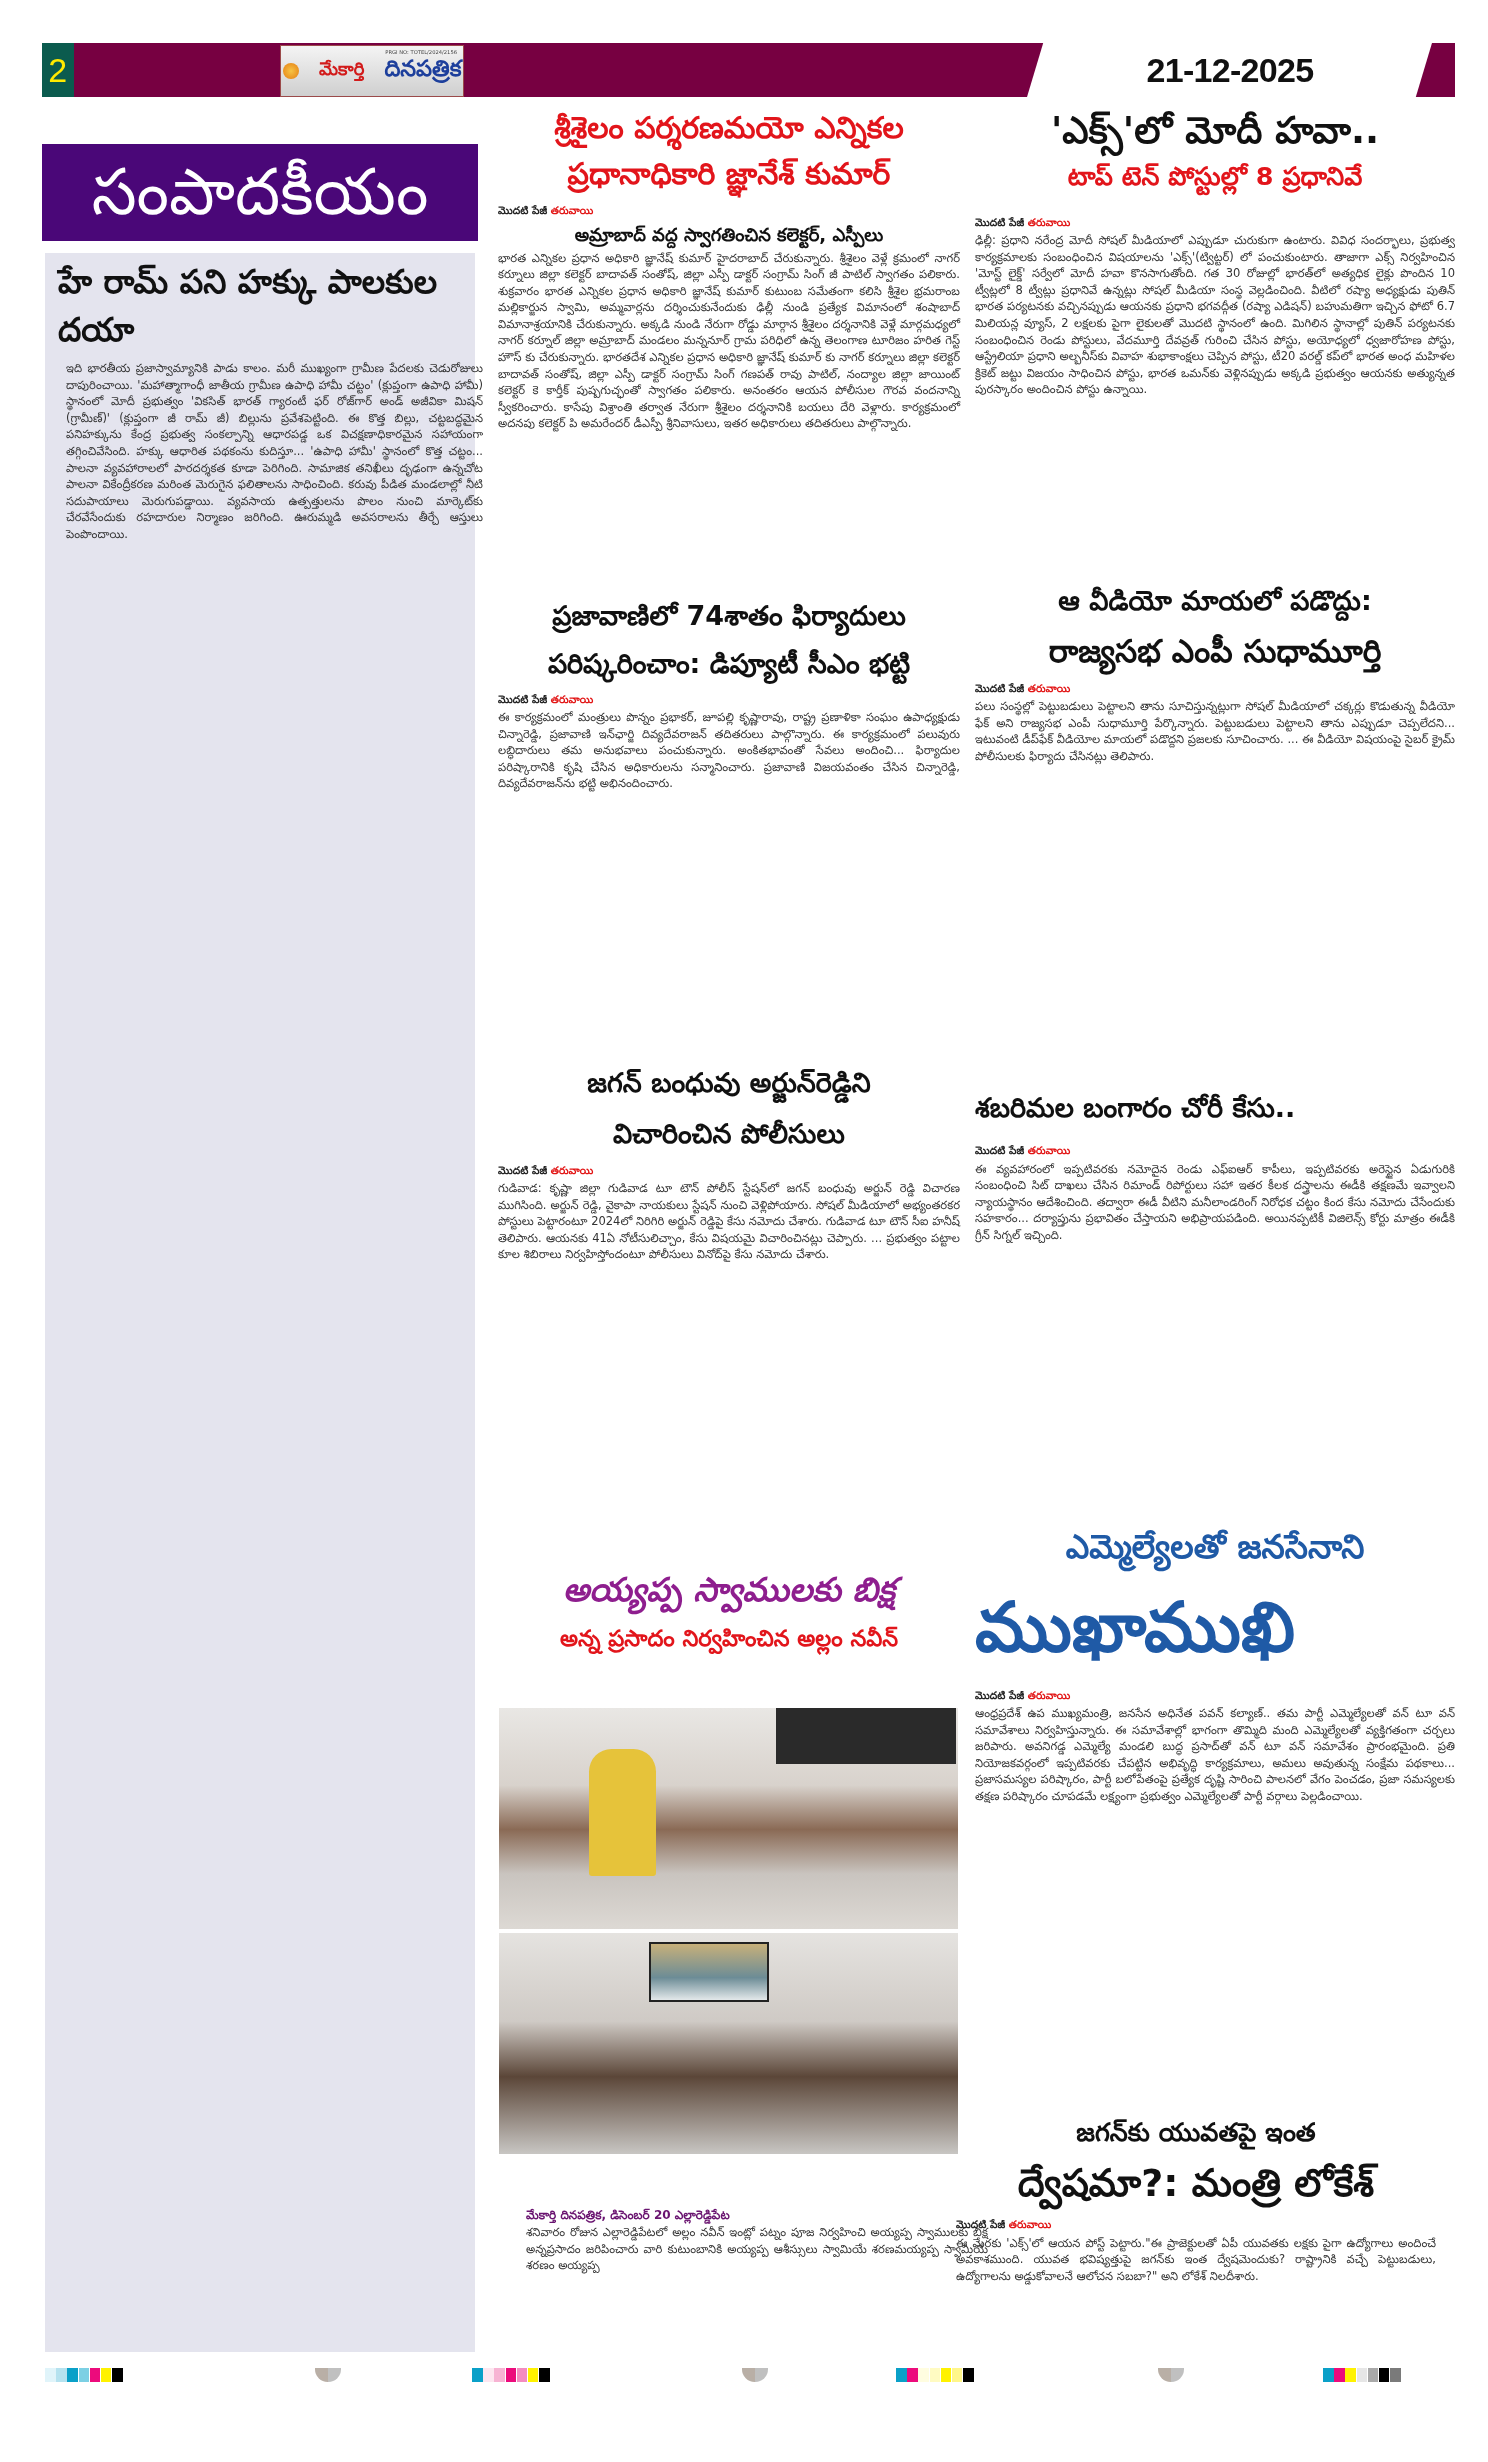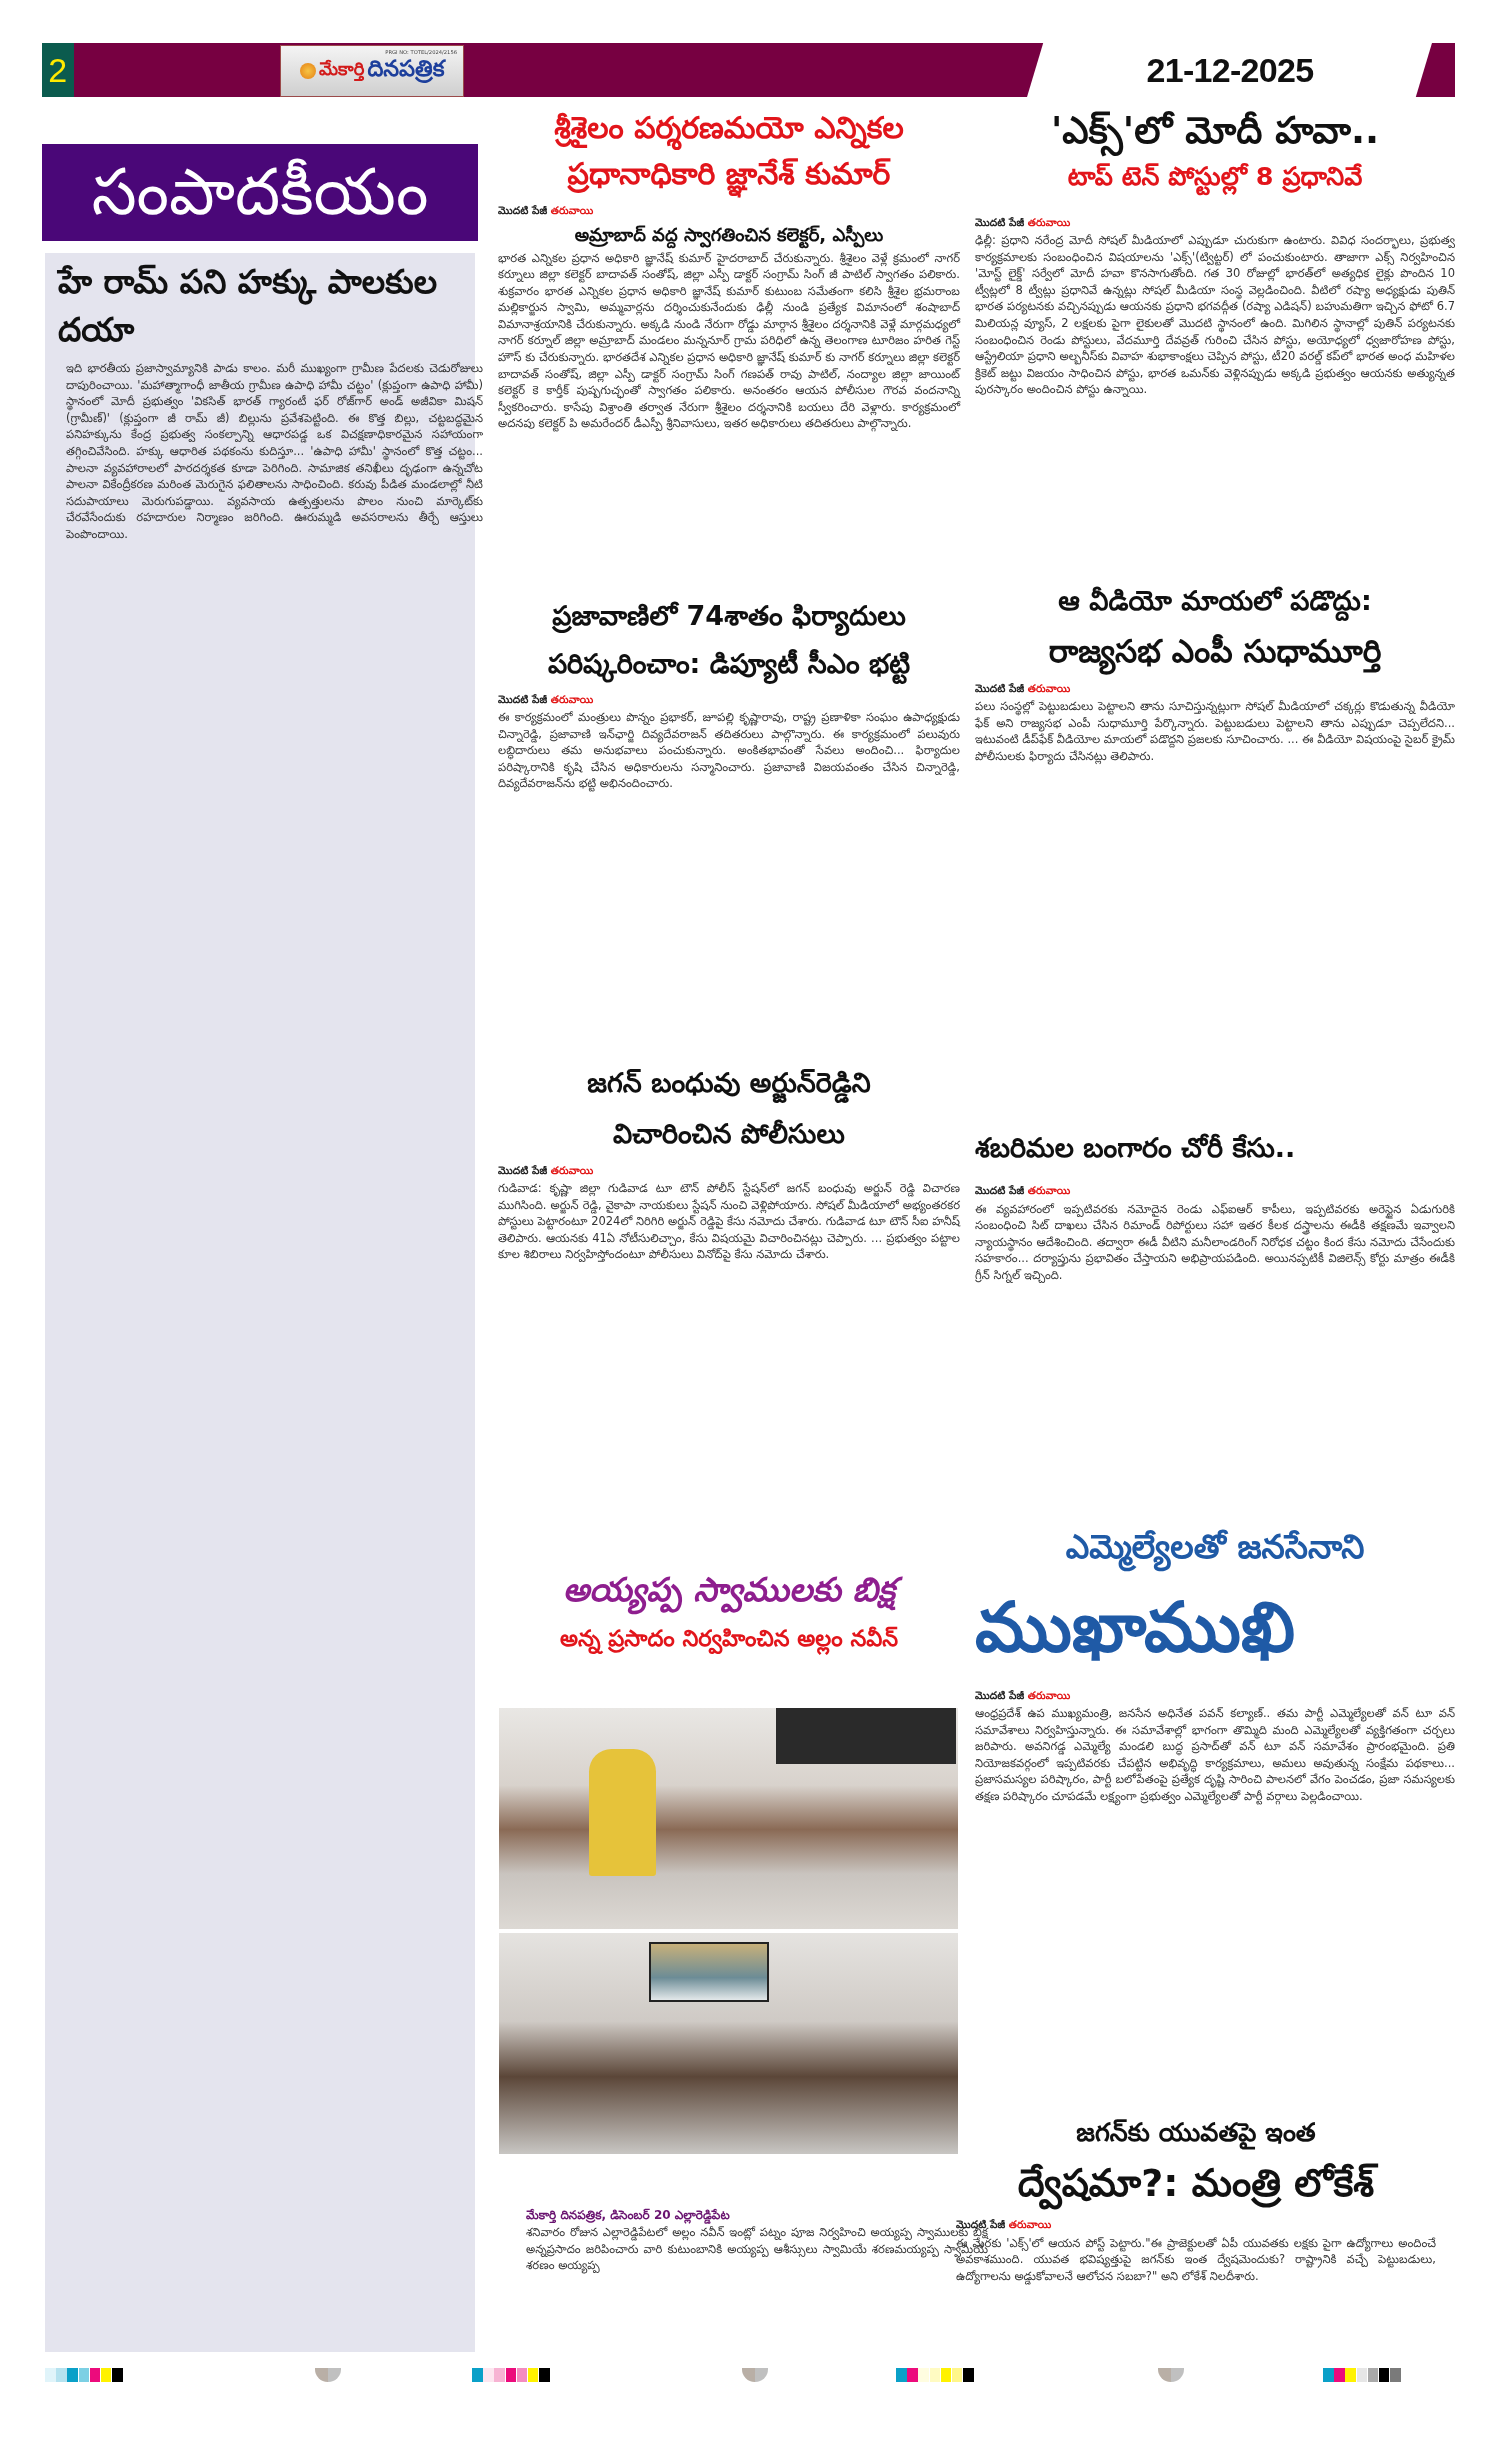--- a/index.html
+++ b/index.html
@@ -1,21 +1,21 @@
 <!DOCTYPE html>
 <html style="font-size:12px"><head>
 <meta charset="utf-8">
 <style>
   html,body{margin:0;padding:0;background:#fff;}
   body{width:1488px;height:2462px;position:relative;overflow:hidden;font-family:"DejaVu Sans",sans-serif;color:#222;}
   .abs{position:absolute;}
   
   #header{left:42px;top:43px;width:1413px;height:54px;background:#770041;}
   #pagenum{left:42px;top:43px;width:31.5px;height:54px;background:#0b5b4e;color:#ffea00;font-size:34px;line-height:54px;text-align:center;font-family:"Liberation Sans",sans-serif;}
-  #logo{left:280px;top:45px;width:184px;height:52px;background:linear-gradient(#f4f4f4,#cfcfcf);border:1.5px solid #9b4a4a;box-sizing:border-box;display:flex;align-items:center;justify-content:center;gap:3px;}
+  #logo{left:280px;top:45px;width:184px;height:52px;background:linear-gradient(#f4f4f4,#cfcfcf);border:1.5px solid #9b4a4a;box-sizing:border-box;display:flex;align-items:center;justify-content:center;gap:20px;}
   #logo .l1{color:#d21b1b;font-weight:bold;font-size:18px;}
   #logo .l2{color:#1d3f9c;font-weight:bold;font-size:22.5px;}
   #logo .reg{position:absolute;right:6px;top:3px;font-size:5.2px;color:#444;}
   #logo .sun{width:16.5px;height:16.5px;border-radius:50%;background:radial-gradient(#f6c445,#e57d12);}
   #datebox{left:1027px;top:43px;width:405px;height:54px;background:#fff;clip-path:polygon(4% 0,100% 0,96% 100%,0 100%);}
   #date{left:1080px;top:43px;width:300px;height:54px;font-size:34px;font-weight:bold;line-height:54px;text-align:center;font-family:"Liberation Sans",sans-serif;color:#111;letter-spacing:-0.7px;}
   #masthead{left:42px;top:144px;width:436px;height:97px;background:#4a0778;color:#fff;font-size:64px;line-height:97px;text-align:center;font-family:"DejaVu Serif",serif;}
   #editorial{left:45px;top:253px;width:430px;height:2099px;background:#e4e4ee;}
   #ed-title{left:58px;top:258px;width:405px;font-size:33px;font-weight:bold;line-height:48px;color:#111;}
   #ed-body{left:66px;top:360px;width:417px;font-size:11.5px;line-height:16.6px;text-align:justify;color:#333;}
@@ -95,21 +95,21 @@
   <div class="col-text">ఢిల్లీ: ప్రధాని నరేంద్ర మోదీ సోషల్ మీడియాలో ఎప్పుడూ చురుకుగా ఉంటారు. వివిధ సందర్భాలు, ప్రభుత్వ కార్యక్రమాలకు సంబంధించిన విషయాలను 'ఎక్స్'(ట్విట్టర్) లో పంచుకుంటారు. తాజాగా ఎక్స్ నిర్వహించిన 'మోస్ట్ లైక్డ్' సర్వేలో మోదీ హవా కొనసాగుతోంది. గత 30 రోజుల్లో భారత్‌లో అత్యధిక లైక్లు పొందిన 10 ట్వీట్లలో 8 ట్వీట్లు ప్రధానివే ఉన్నట్లు సోషల్ మీడియా సంస్థ వెల్లడించింది. వీటిలో రష్యా అధ్యక్షుడు పుతిన్ భారత పర్యటనకు వచ్చినప్పుడు ఆయనకు ప్రధాని భగవద్గీత (రష్యా ఎడిషన్) బహుమతిగా ఇచ్చిన ఫోటో 6.7 మిలియన్ల వ్యూస్, 2 లక్షలకు పైగా లైకులతో మొదటి స్థానంలో ఉంది. మిగిలిన స్థానాల్లో పుతిన్ పర్యటనకు సంబంధించిన రెండు పోస్టులు, వేదమూర్తి దేవవ్రత్ గురించి చేసిన పోస్టు, అయోధ్యలో ధ్వజారోహణ పోస్టు, ఆస్ట్రేలియా ప్రధాని అల్బనీస్‌కు వివాహ శుభాకాంక్షలు చెప్పిన పోస్టు, టీ20 వరల్డ్ కప్‌లో భారత అంధ మహిళల క్రికెట్ జట్టు విజయం సాధించిన పోస్టు, భారత ఒమన్‌కు వెళ్లినప్పుడు అక్కడి ప్రభుత్వం ఆయనకు అత్యున్నత పురస్కారం అందించిన పోస్టు ఉన్నాయి.</div>
 </div>
 
 <div class="abs" style="left:975px;top:577px;width:480px;">
   <div class="black-head" style="font-size:27px;line-height:48px;">ఆ వీడియో మాయలో పడొద్దు:</div>
   <div class="black-head" style="font-size:31.5px;line-height:52px;">రాజ్యసభ ఎంపీ సుధామూర్తి</div>
   <div class="kicker" style="margin-top:4.5px;"><span style="color:#222">మొదటి పేజీ</span> <span>తరువాయి</span></div>
   <div class="col-text">పలు సంస్థల్లో పెట్టుబడులు పెట్టాలని తాను సూచిస్తున్నట్లుగా సోషల్ మీడియాలో చక్కర్లు కొడుతున్న వీడియో ఫేక్ అని రాజ్యసభ ఎంపీ సుధామూర్తి పేర్కొన్నారు. పెట్టుబడులు పెట్టాలని తాను ఎప్పుడూ చెప్పలేదని... ఇటువంటి డీప్‌ఫేక్ వీడియోల మాయలో పడొద్దని ప్రజలకు సూచించారు. ... ఈ వీడియో విషయంపై సైబర్ క్రైమ్ పోలీసులకు ఫిర్యాదు చేసినట్లు తెలిపారు.</div>
 </div>
 
-<div class="abs" style="left:975px;top:1087px;width:480px;margin-top:40px;">
+<div class="abs" style="left:975px;top:1087px;width:480px;">
   <div class="black-head" style="font-size:27px;line-height:42px;text-align:left;">శబరిమల బంగారం చోరీ కేసు..</div>
   <div class="kicker" style="margin-top:15px;"><span style="color:#222">మొదటి పేజీ</span> <span>తరువాయి</span></div>
   <div class="col-text">ఈ వ్యవహారంలో ఇప్పటివరకు నమోదైన రెండు ఎఫ్ఐఆర్ కాపీలు, ఇప్పటివరకు అరెస్టైన ఏడుగురికి సంబంధించి సిట్ దాఖలు చేసిన రిమాండ్ రిపోర్టులు సహా ఇతర కీలక దస్త్రాలను ఈడీకి తక్షణమే ఇవ్వాలని న్యాయస్థానం ఆదేశించింది. తద్వారా ఈడీ వీటిని మనీలాండరింగ్ నిరోధక చట్టం కింద కేసు నమోదు చేసేందుకు సహకారం... దర్యాప్తును ప్రభావితం చేస్తాయని అభిప్రాయపడింది. అయినప్పటికీ విజిలెన్స్ కోర్టు మాత్రం ఈడీకి గ్రీన్ సిగ్నల్ ఇచ్చింది.</div>
 </div>
 
 <div class="abs" style="left:975px;top:1515px;width:480px;">
   <div style="color:#1f5aa6;font-weight:bold;text-align:center;font-size:33px;line-height:63px;">ఎమ్మెల్యేలతో జనసేనాని</div>
   <div style="color:#1f5aa6;font-weight:bold;text-align:left;font-size:69px;line-height:97px;font-family:'DejaVu Serif',serif;">ముఖాముఖి</div>
   <div class="kicker" style="margin-top:13.5px;"><span style="color:#222">మొదటి పేజీ</span> <span>తరువాయి</span></div>
   <div class="col-text">ఆంధ్రప్రదేశ్ ఉప ముఖ్యమంత్రి, జనసేన అధినేత పవన్ కల్యాణ్.. తమ పార్టీ ఎమ్మెల్యేలతో వన్ టూ వన్ సమావేశాలు నిర్వహిస్తున్నారు. ఈ సమావేశాల్లో భాగంగా తొమ్మిది మంది ఎమ్మెల్యేలతో వ్యక్తిగతంగా చర్చలు జరిపారు. అవనిగడ్డ ఎమ్మెల్యే మండలి బుద్ధ ప్రసాద్‌తో వన్ టూ వన్ సమావేశం ప్రారంభమైంది. ప్రతి నియోజకవర్గంలో ఇప్పటివరకు చేపట్టిన అభివృద్ధి కార్యక్రమాలు, అమలు అవుతున్న సంక్షేమ పథకాలు... ప్రజాసమస్యల పరిష్కారం, పార్టీ బలోపేతంపై ప్రత్యేక దృష్టి సారించి పాలనలో వేగం పెంచడం, ప్రజా సమస్యలకు తక్షణ పరిష్కారం చూపడమే లక్ష్యంగా ప్రభుత్వం ఎమ్మెల్యేలతో పార్టీ వర్గాలు పెల్లడించాయి.</div>

